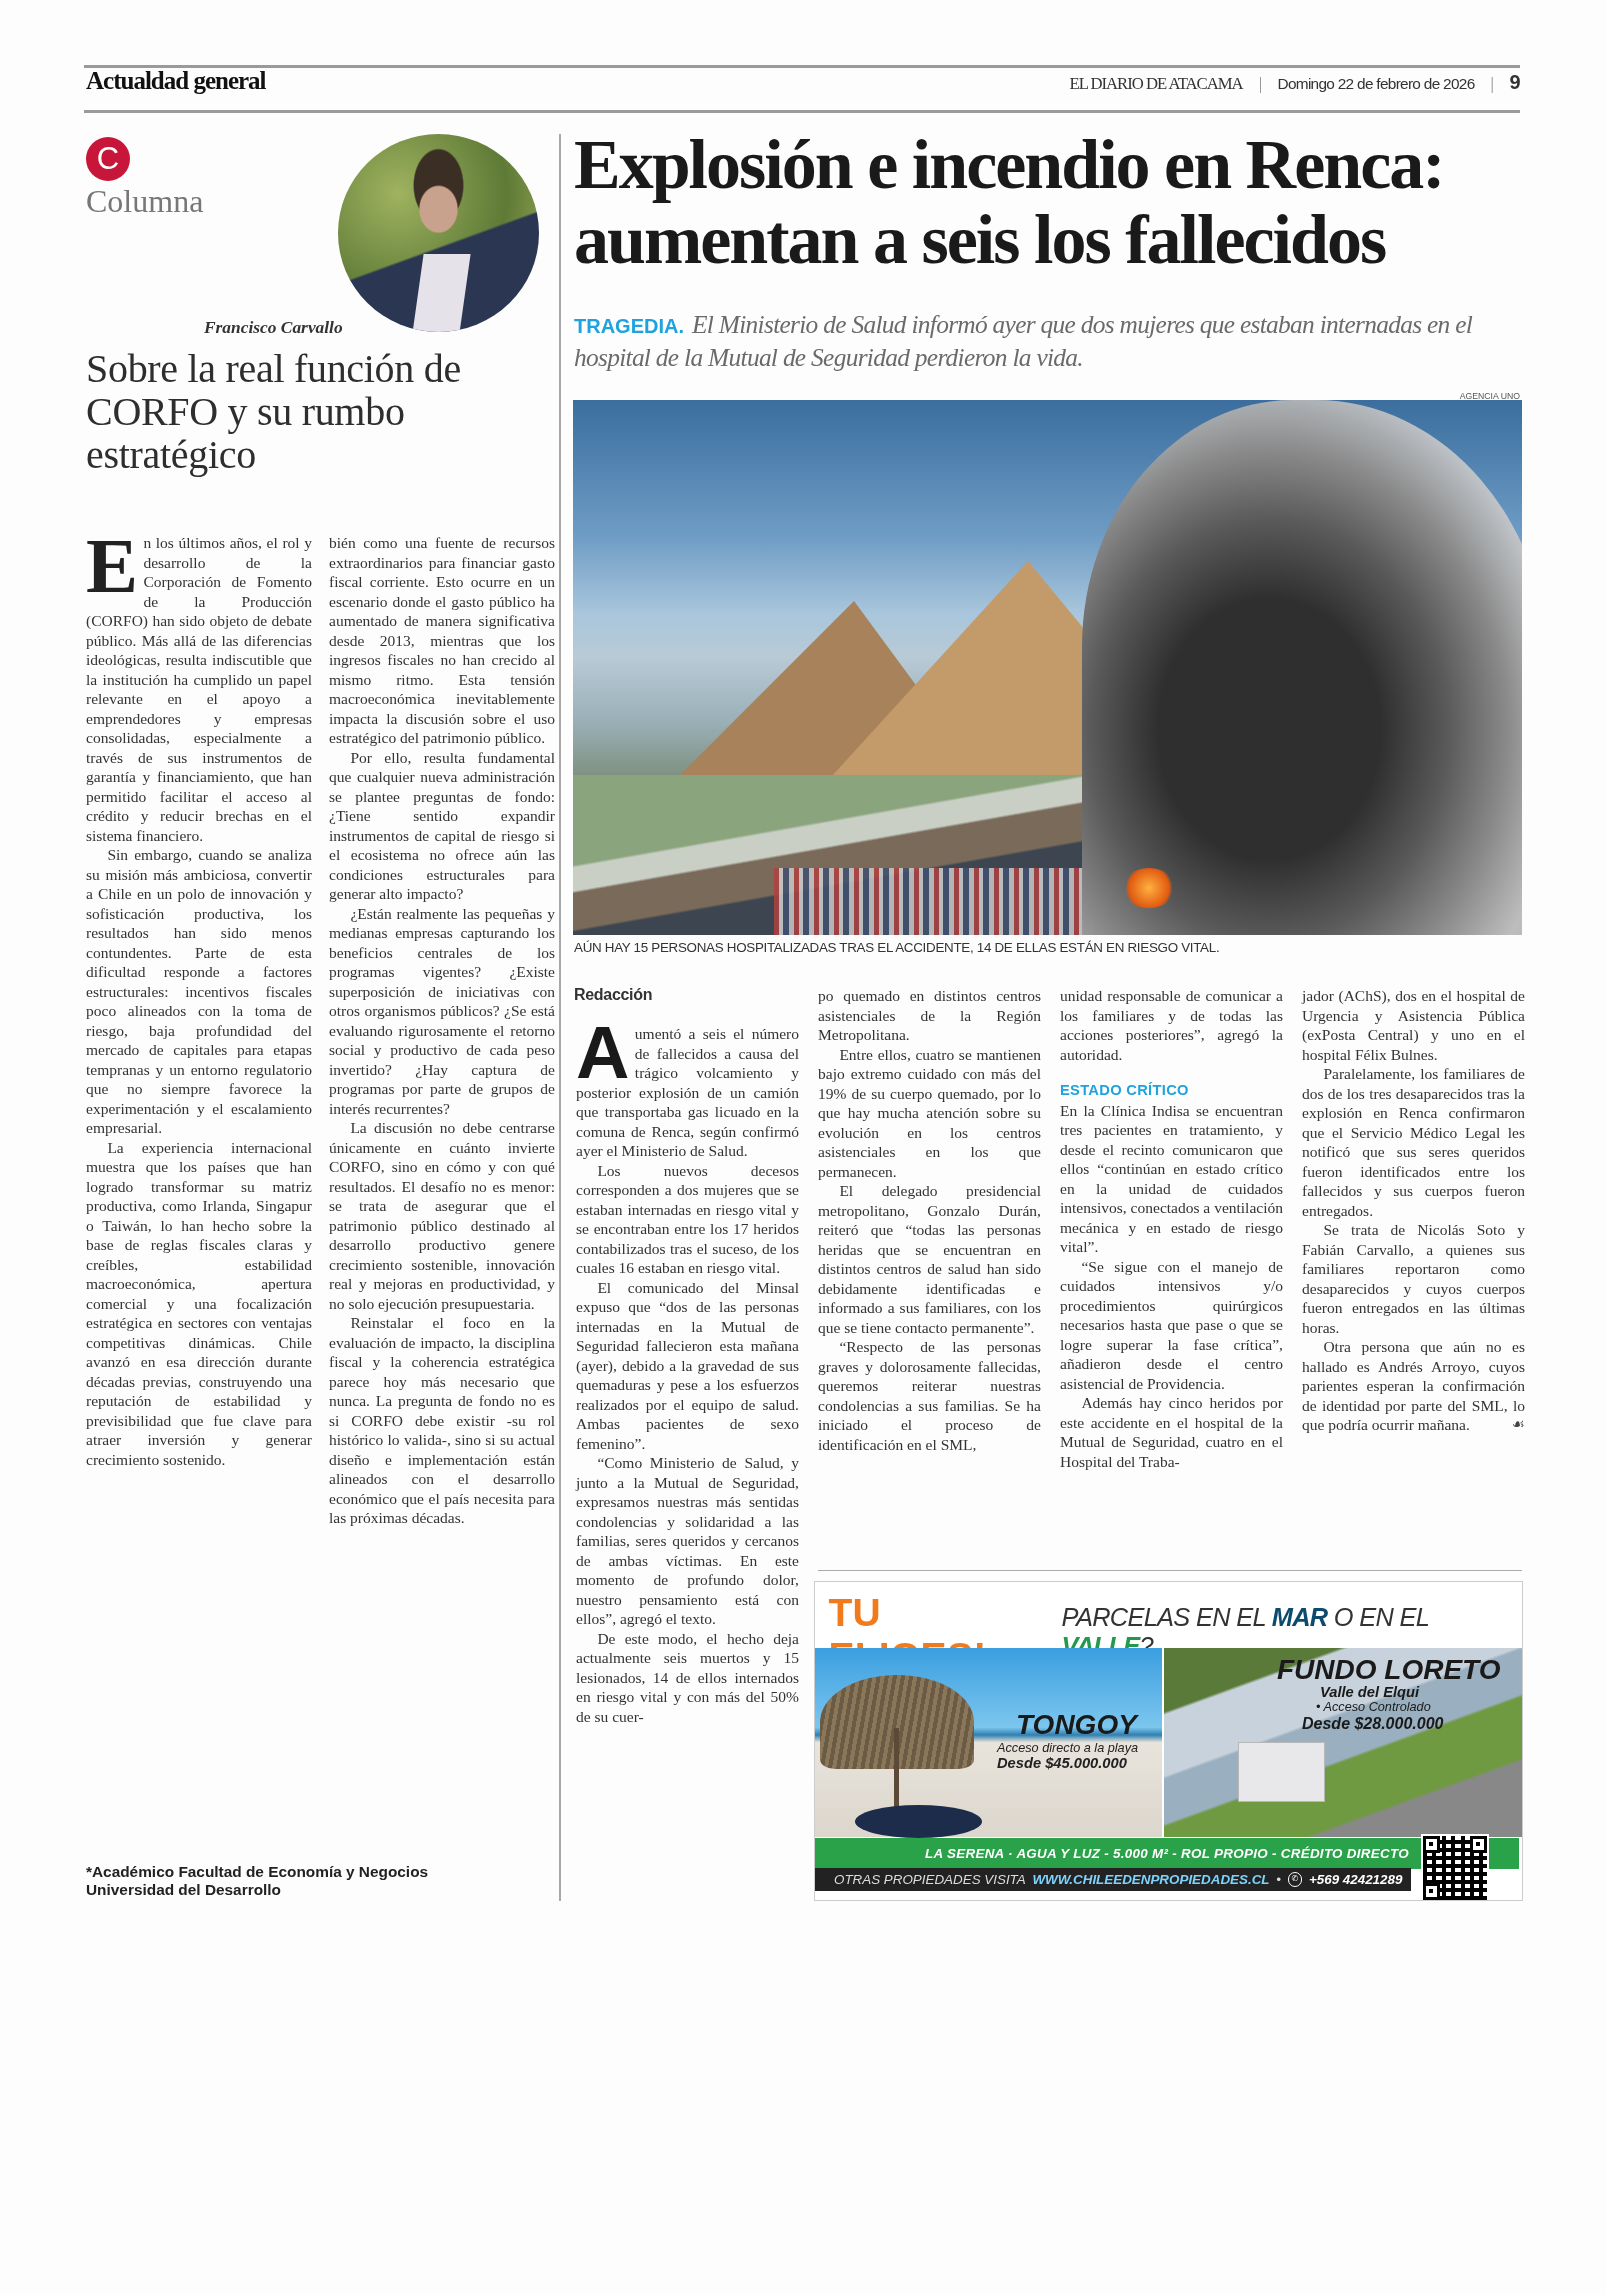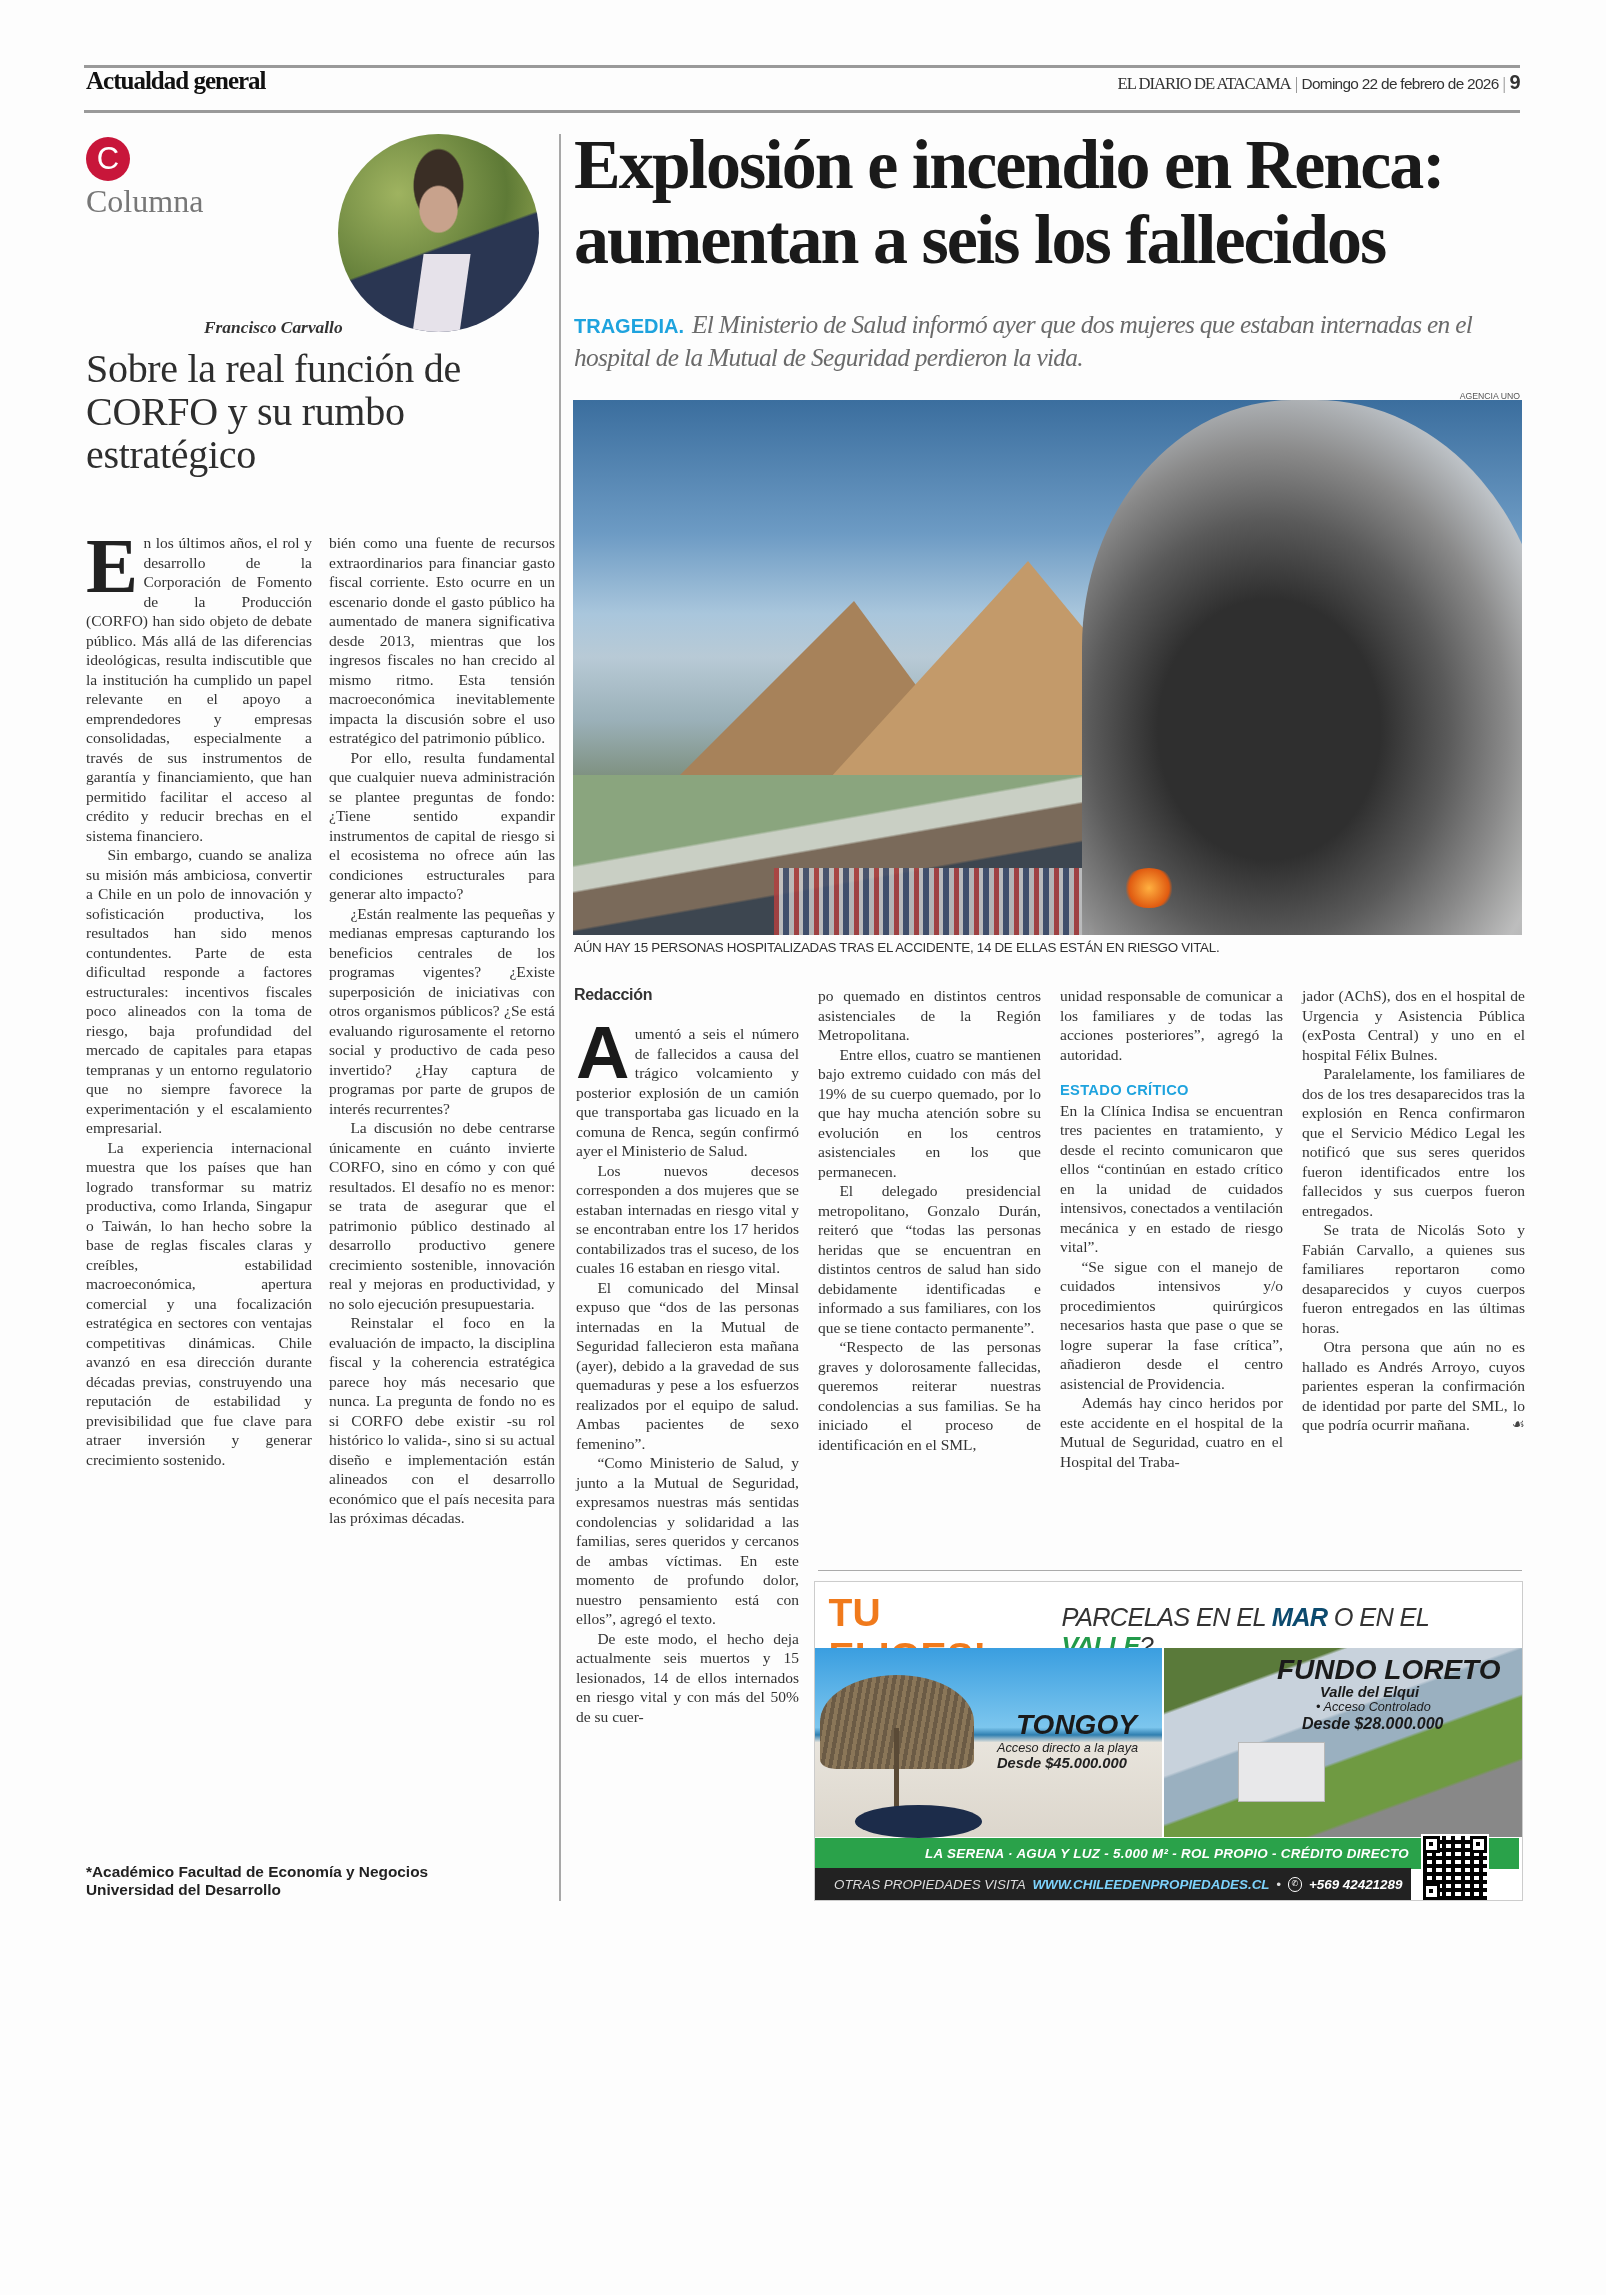--- a/index.html
+++ b/index.html
@@ -4,21 +4,21 @@
 <style>
   * { box-sizing: border-box; margin: 0; padding: 0; }
   html, body { width: 1606px; height: 2295px; background: #fdfdfd; overflow: hidden; }
   body { position: relative; font-family: "Liberation Serif", "DejaVu Serif", serif; color: #2b2b2b; }
 
   
   .rule { position: absolute; left: 84px; width: 1436px; height: 2.7px; background: #9a9a9a; }
   .rule.top { top: 65px; }
   .rule.bottom { top: 110px; }
   .section-name { position: absolute; left: 86px; top: 67px; font-size: 25px; font-weight: bold; color: #111; letter-spacing: -1px; }
-  .masthead { position: absolute; right: 86px; top: 71px; font-size: 16.7px; color: #333; display: flex; align-items: baseline; gap: 4px; letter-spacing: -0.5px; }
+  .masthead { position: absolute; right: 86px; top: 71px; font-size: 16.7px; color: #333; display: flex; align-items: baseline; gap: 16px; letter-spacing: -0.5px; }
   .masthead .paper { font-weight: normal; letter-spacing: -1px; }
   .masthead .sep { color: #888; }
   .masthead .date { font-family: "Liberation Sans", sans-serif; font-size: 15.4px; letter-spacing: -0.7px; }
   .masthead .pageno { font-family: "Liberation Sans", sans-serif; font-weight: bold; font-size: 20px; color: #333; }
 
   .vrule { position: absolute; left: 559px; top: 134px; width: 2px; height: 1767px; background: #a8a8a8; }
 
   
   .col-badge { position: absolute; left: 86px; top: 137px; width: 44px; height: 44px; border-radius: 50%; background: #c8163a; color: #fff; font-family: "Liberation Sans", sans-serif; font-size: 31px; display: flex; align-items: center; justify-content: center; }
   .col-label { position: absolute; left: 86px; top: 183px; font-size: 32px; color: #777; }
@@ -88,21 +88,21 @@
   .ad-right .booth { position: absolute; left: 74px; top: 94px; width: 87px; height: 60px; background: #e8e8ea; border: 1.3px solid #b8b8b8; }
   .ad-place { position: absolute; font-weight: bold; font-style: italic; color: #1a1a1a; }
   .ad-tongoy-name { left: 201px; top: 127px; font-size: 28px; }
   .ad-tongoy-sub { left: 182px; top: 159px; font-size: 12.7px; font-style: italic; color: #222; font-weight: normal; }
   .ad-tongoy-price { left: 182px; top: 173px; font-size: 14.7px; color: #222; }
   .ad-loreto-name { left: 462px; top: 72px; font-size: 28px; }
   .ad-loreto-sub1 { left: 505px; top: 102px; font-size: 14.7px; }
   .ad-loreto-sub2 { left: 501px; top: 118px; font-size: 12.7px; font-weight: normal; }
   .ad-loreto-price { left: 487px; top: 133px; font-size: 16px; }
   .ad-green { position: absolute; left: 0; top: 256px; width: 704px; height: 31px; background: #2aa24a; color: #fff; font-size: 13.4px; font-weight: bold; font-style: italic; display: flex; align-items: center; justify-content: center; letter-spacing: 0.3px; }
-  .ad-dark { position: absolute; left: 0; top: 286px; width: 596px; height: 33px; background: #222; color: #ddd; font-size: 13.4px; font-style: italic; display: flex; align-items: center; padding-left: 19px; gap: 6.7px; }
+  .ad-dark { position: absolute; left: 0; top: 286px; width: 596px; height: 23px; background: #222; color: #ddd; font-size: 13.4px; font-style: italic; display: flex; align-items: center; padding-left: 19px; gap: 6.7px; }
   .ad-dark .url { font-weight: bold; color: #7dd3fc; }
   .ad-dark .phone { font-weight: bold; color: #fff; }
   .ad-dark .wa { display: inline-block; width: 14.7px; height: 14.7px; border: 1.3px solid #fff; border-radius: 50%; font-size: 8px; line-height: 12px; text-align: center; color: #fff; font-style: normal; }
   .ad-qr { position: absolute; left: 606px; top: 252px; width: 68px; height: 68px; background: #fff;
     background-image: repeating-linear-gradient(0deg, #000 0 4px, transparent 4px 8px), repeating-linear-gradient(90deg, #000 0 4px, transparent 4px 9.4px);
     background-blend-mode: multiply; border: 2px solid #fff; }
   .ad-qr .corner { position: absolute; width: 17.4px; height: 17.4px; border: 3.3px solid #000; background: #fff; }
   .ad-qr .corner::after { content: ""; position: absolute; left: 3.3px; top: 3.3px; width: 4px; height: 4px; background: #000; }
 </style>
 </head>

